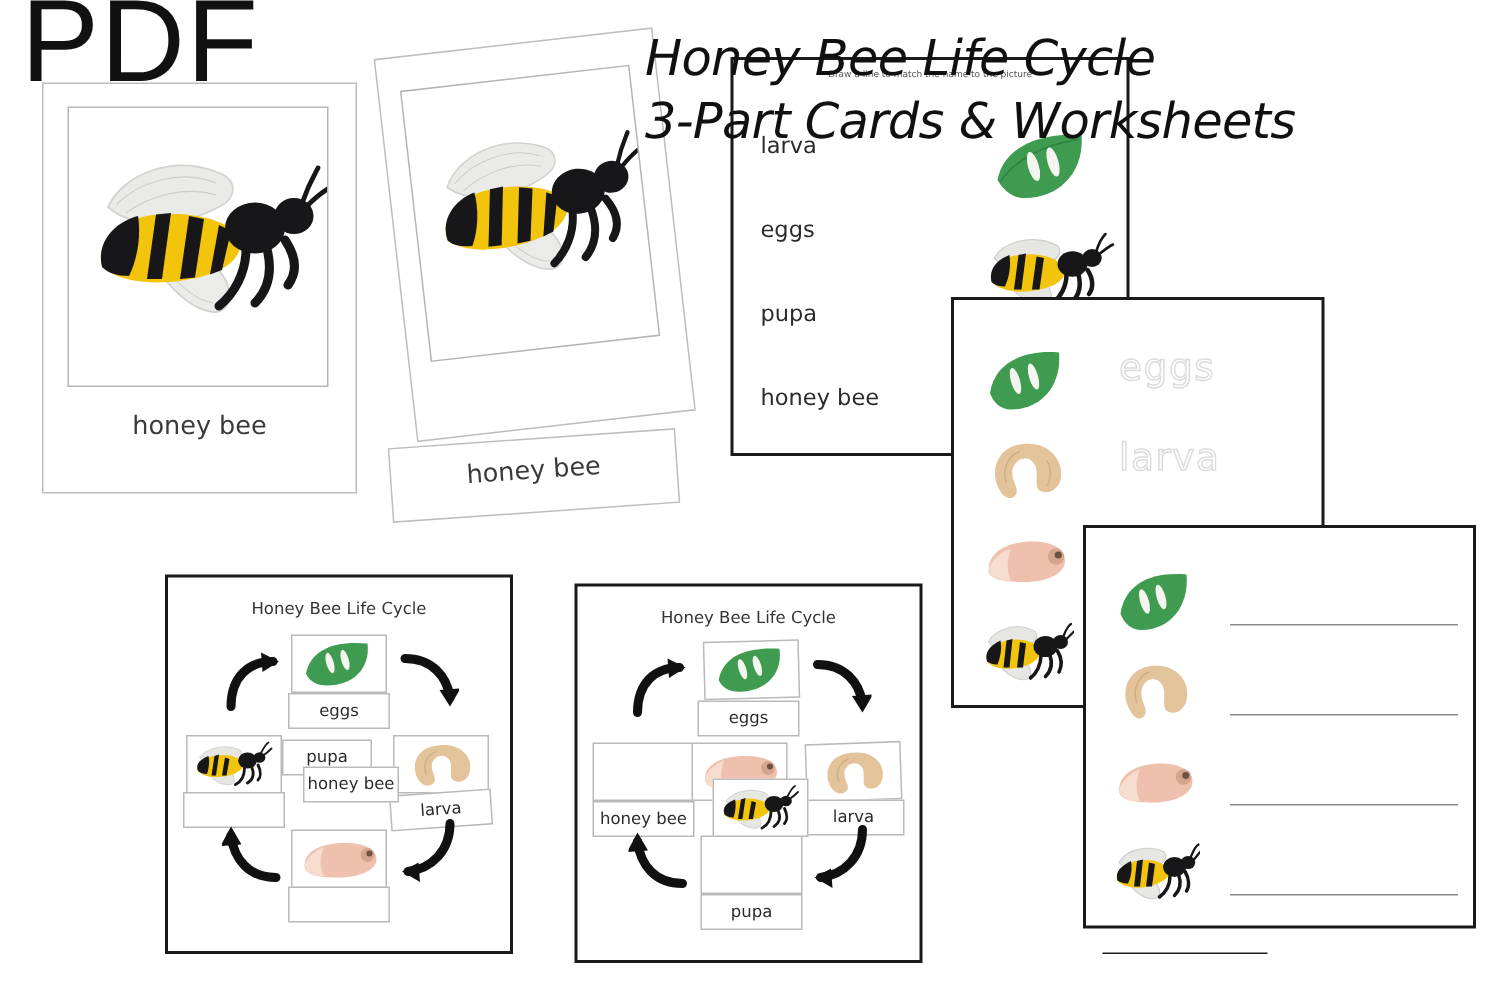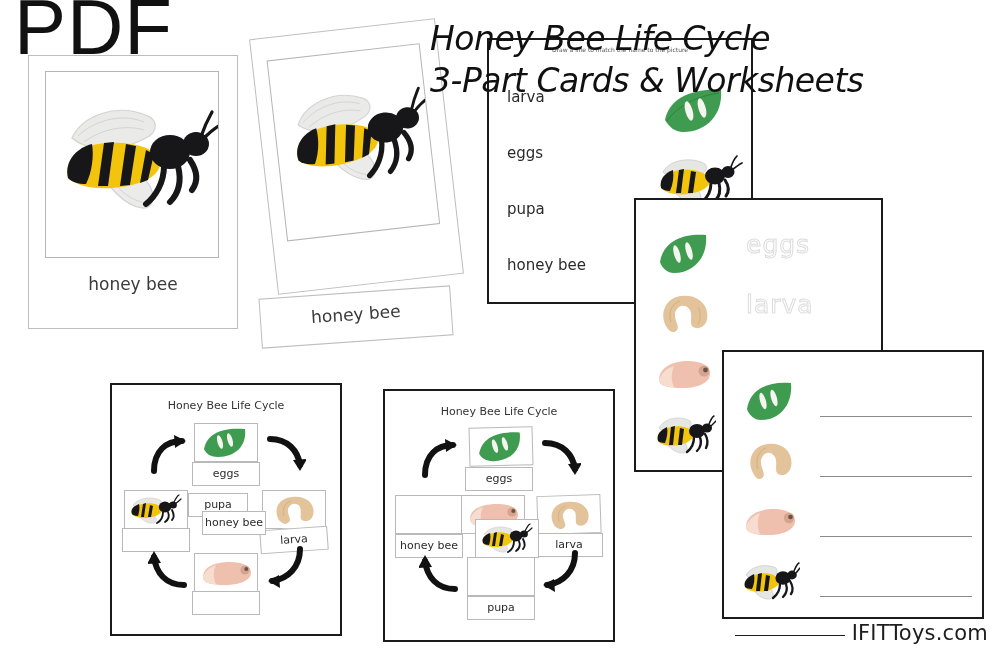--- a/index.html
+++ b/index.html
@@ -552,15 +552,14 @@
   </div>
 
   <div class="main-title">
     <span>Honey Bee Life Cycle</span>
     <span class="l2">3-Part Cards &amp; Worksheets</span>
   </div>
 
   <div class="pdf-badge">PDF</div>
 
   <div class="brand-rule"></div>
-  <div class="brand">IFITToys.com</div>
 
 </div>
 
 </body></html>

